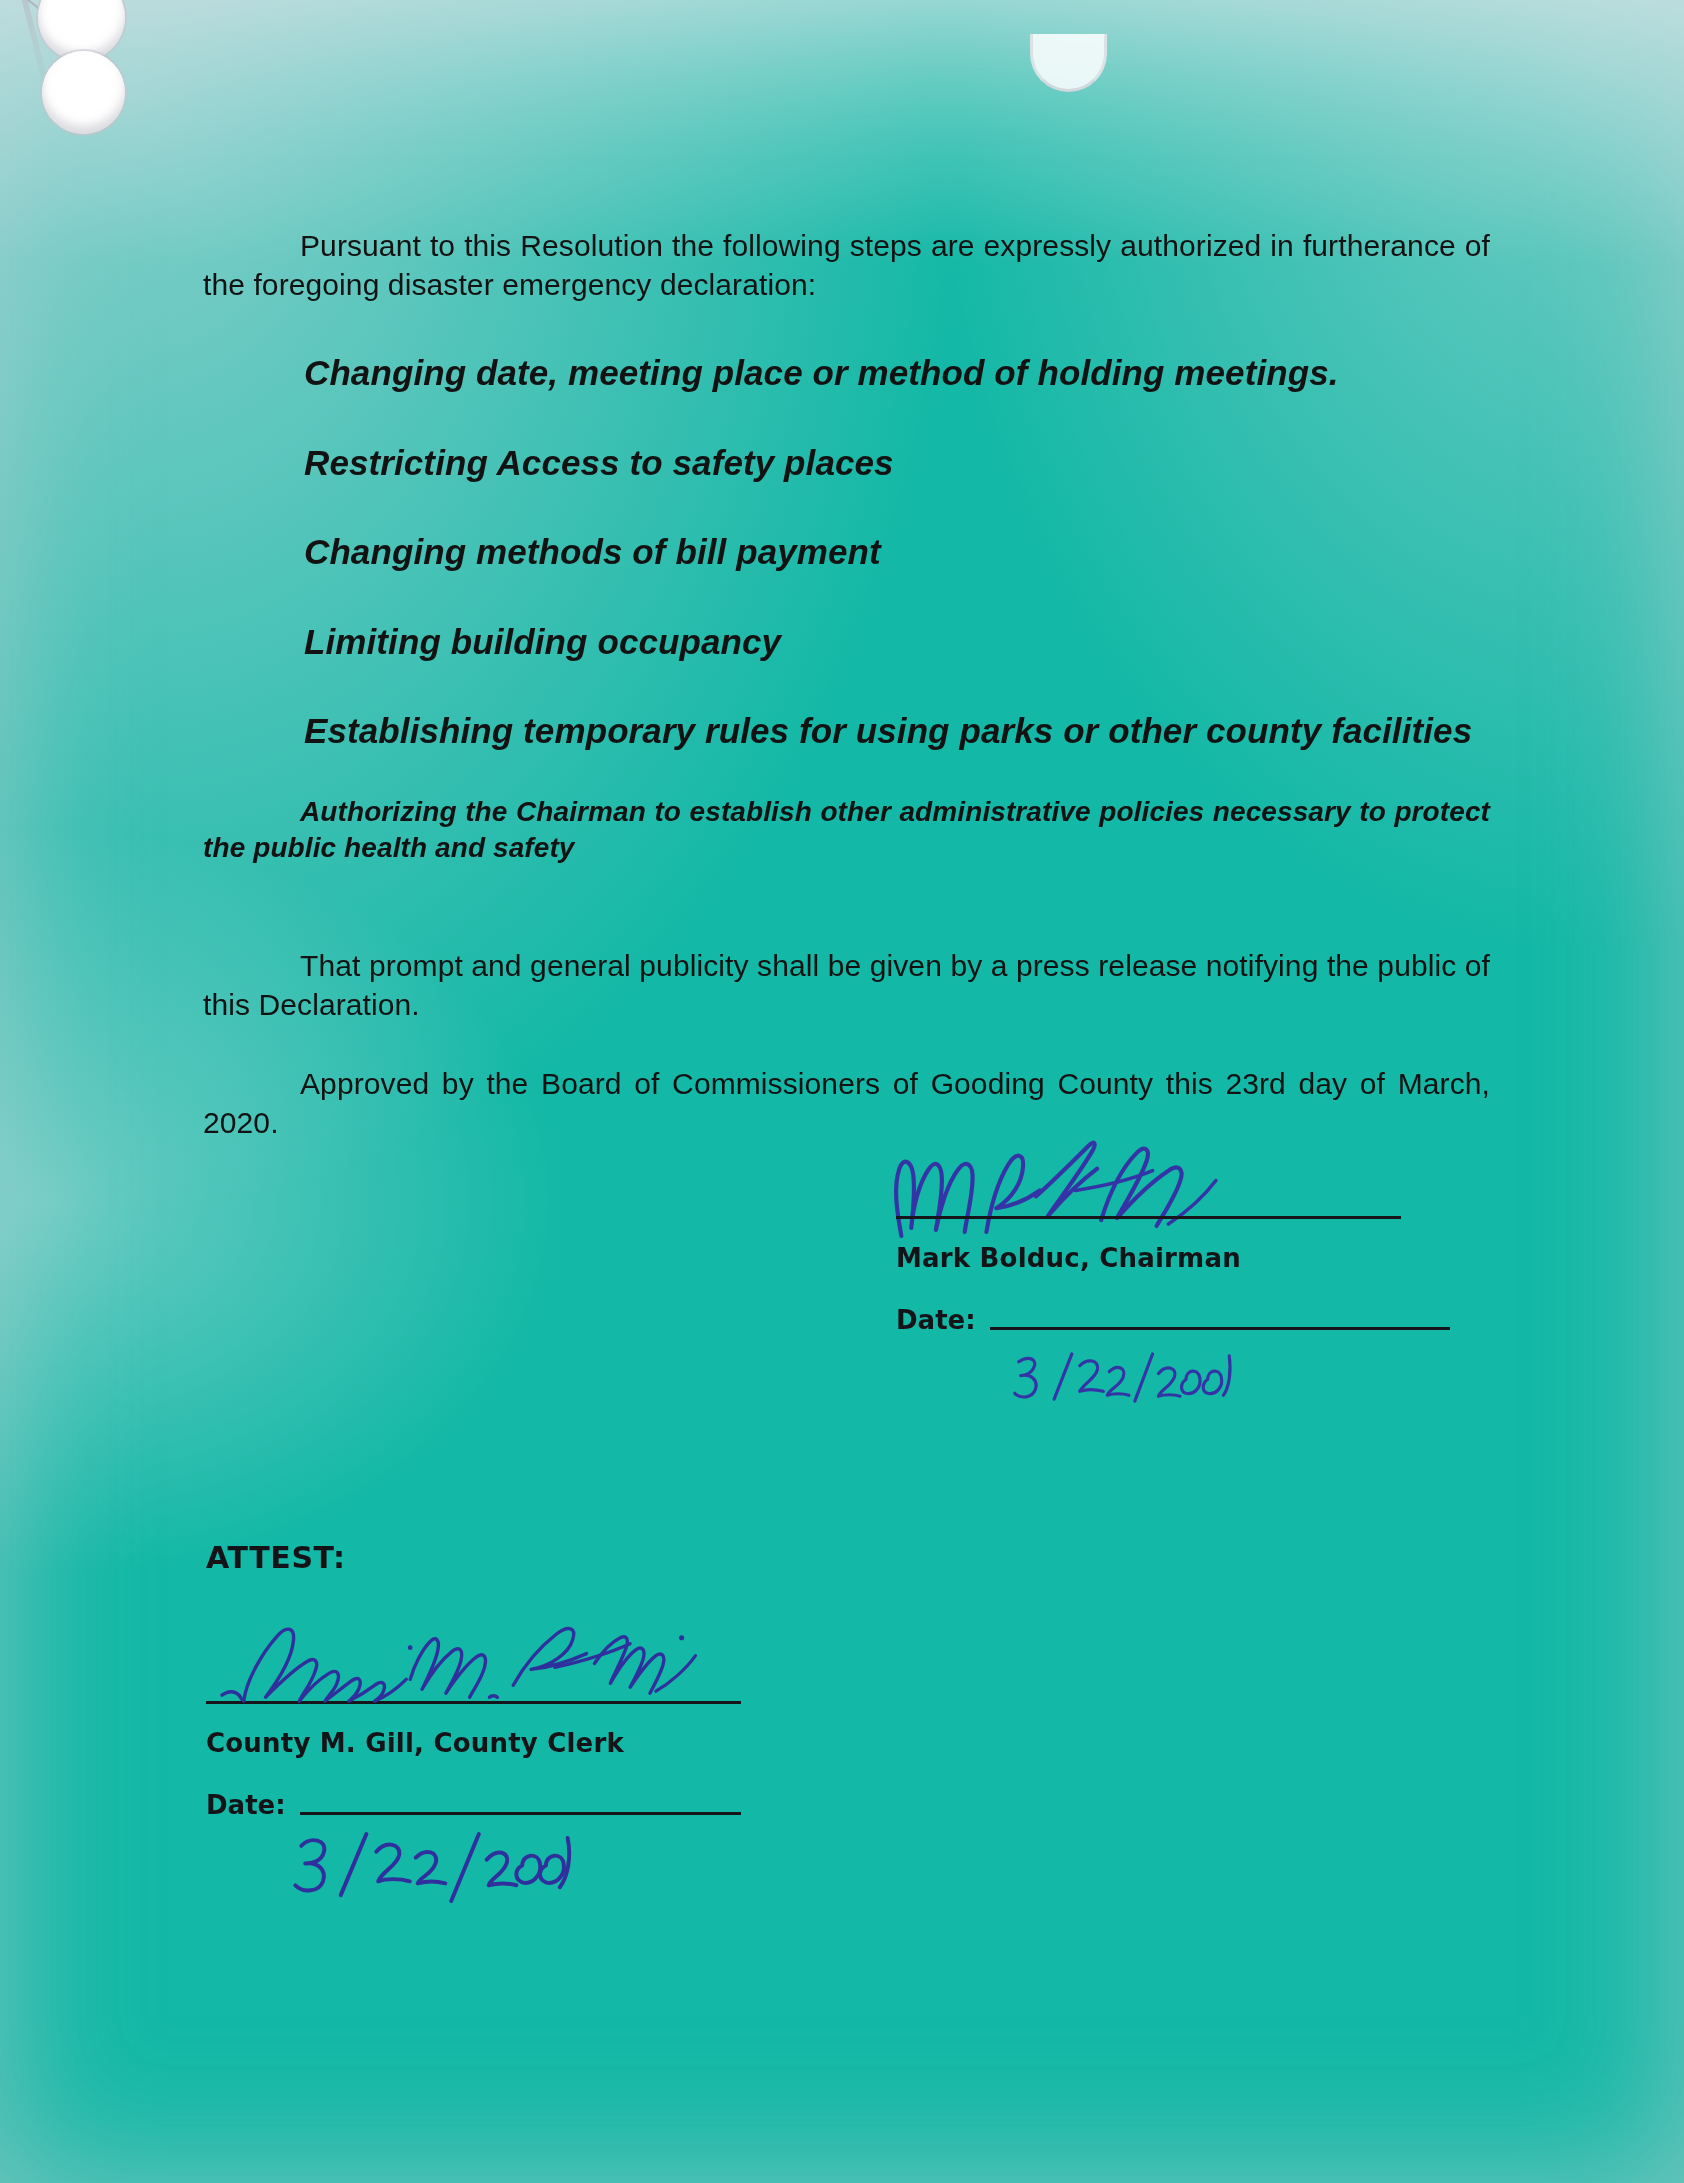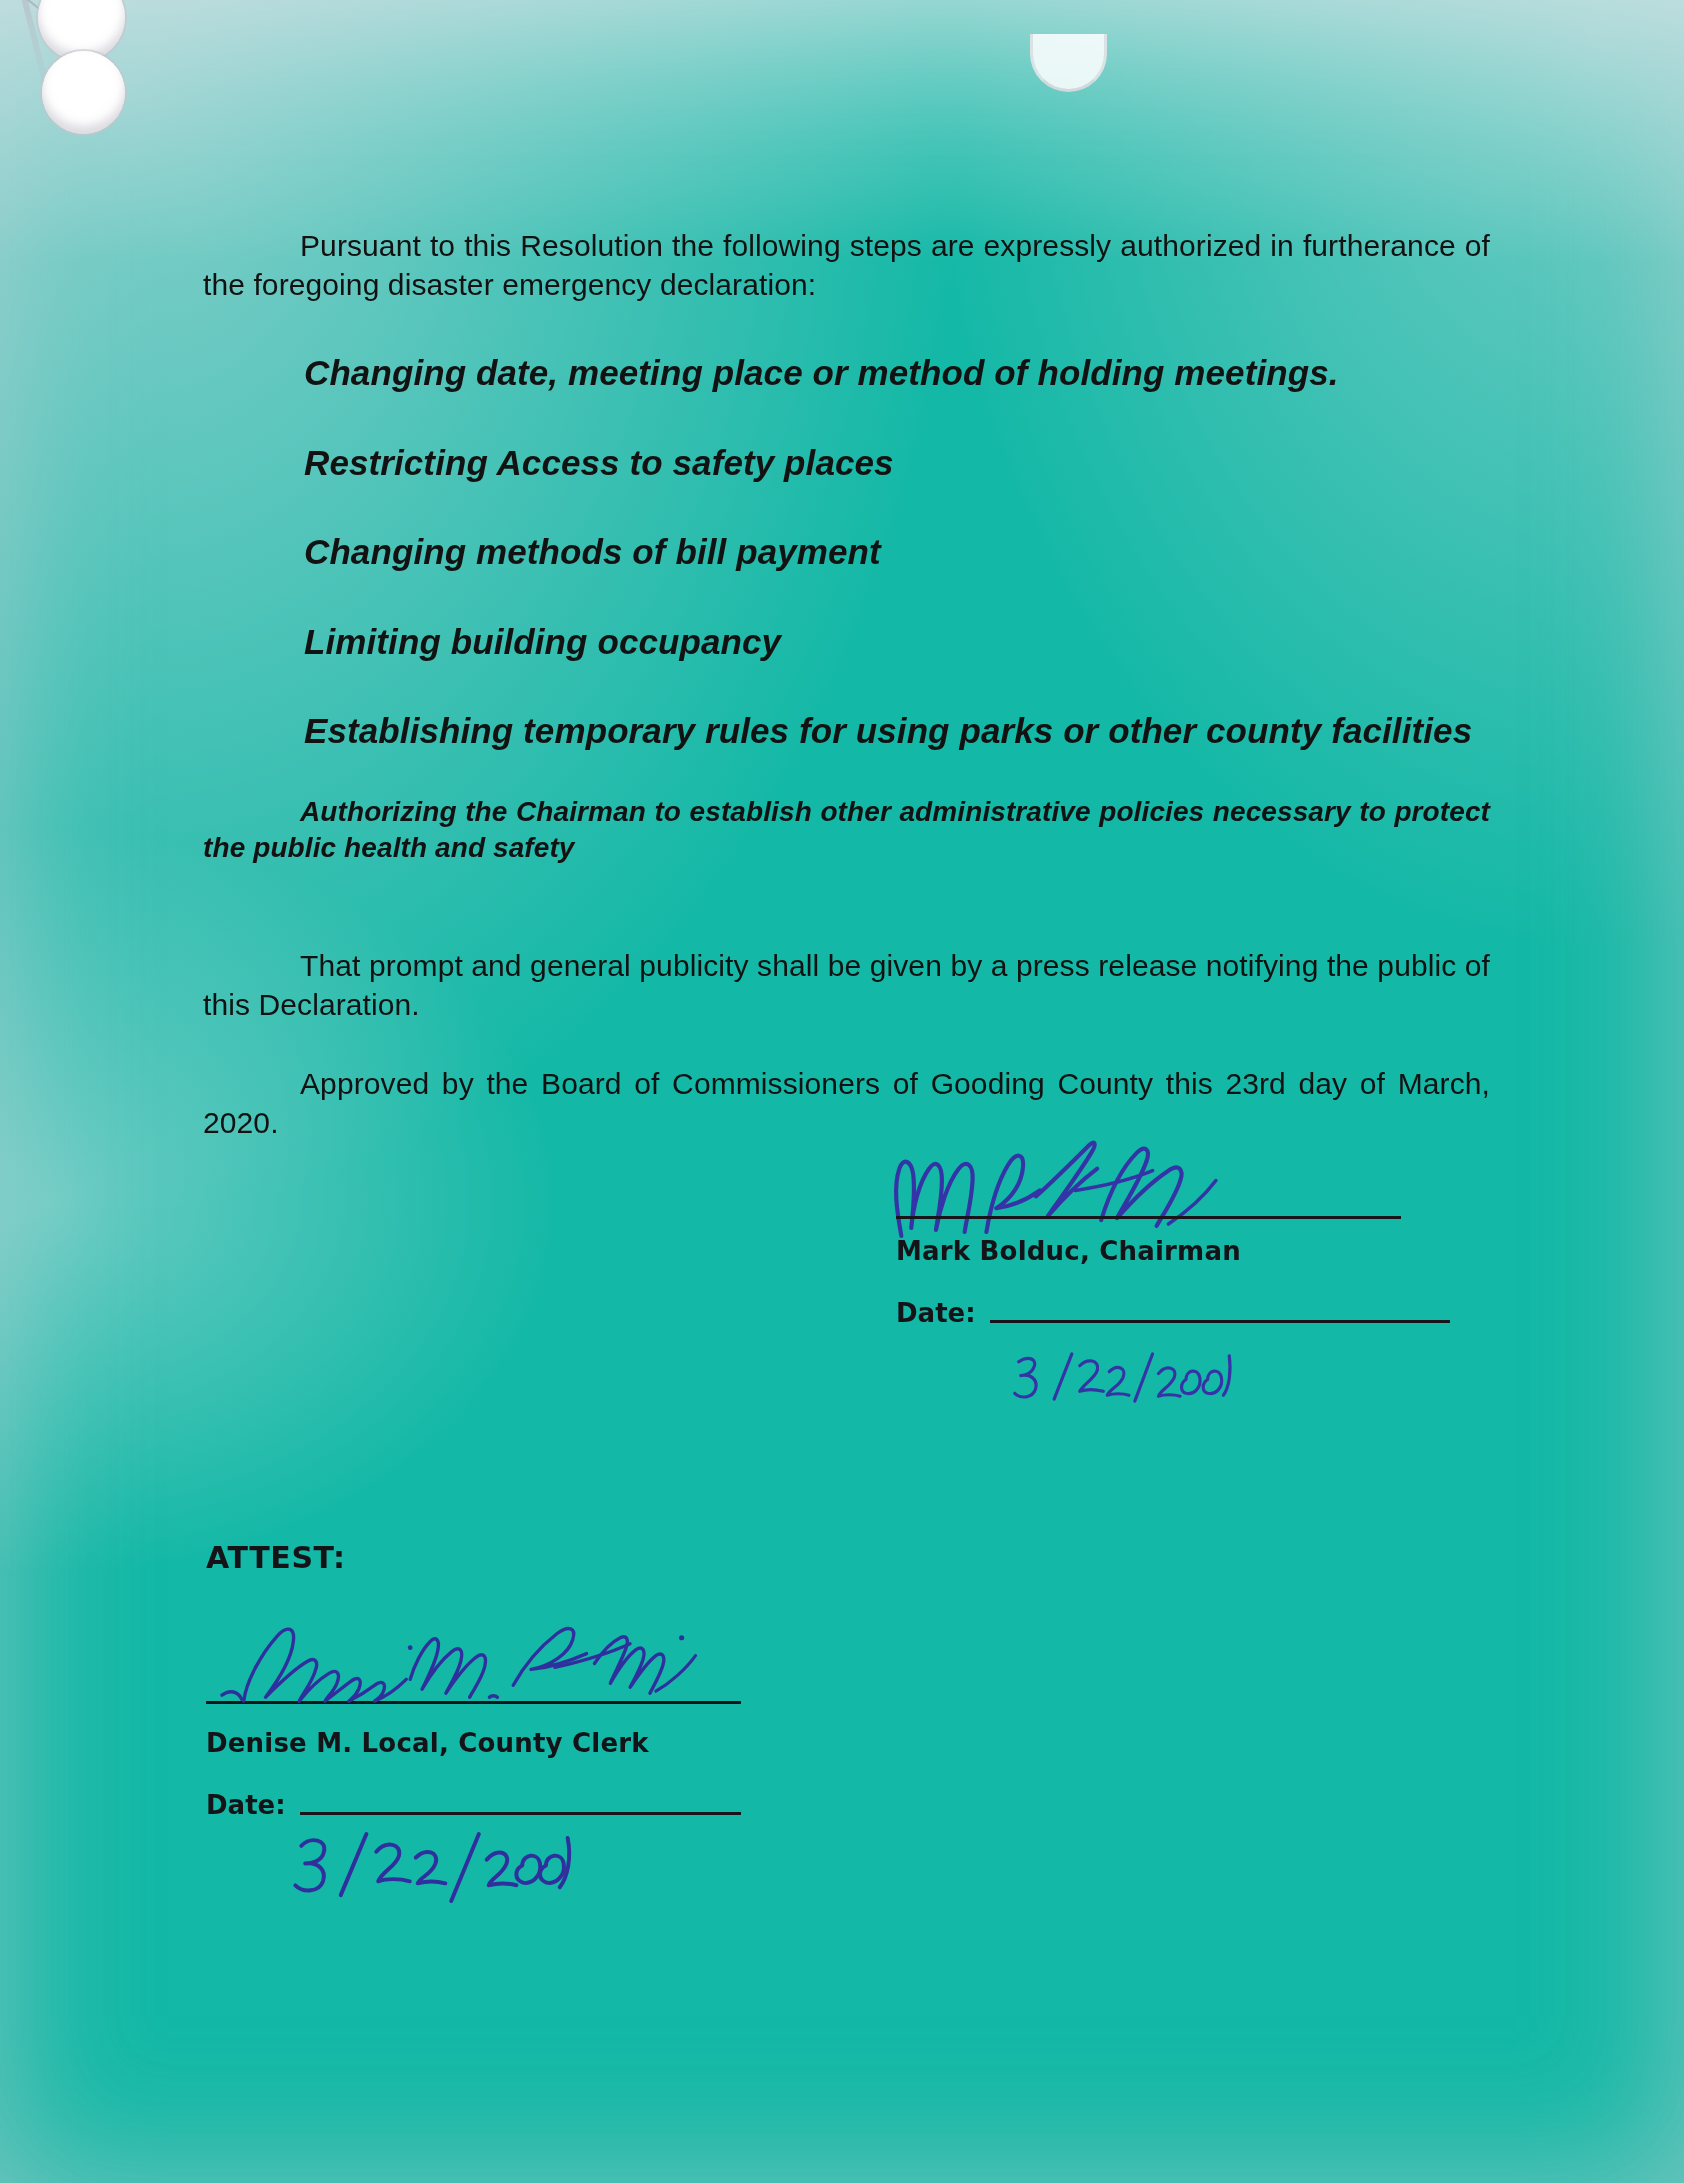--- a/index.html
+++ b/index.html
@@ -119,21 +119,21 @@
     width: 554px;
     font-family: "DejaVu Sans", sans-serif;
   }
   .sig-line {
     position: relative;
     height: 3px;
     background: #16161a;
     width: 505px;
   }
   .sig-name {
-    margin-top: 17px;
+    margin-top: 24px;
     font-size: 26px;
     font-weight: 600;
     color: #141418;
     letter-spacing: 0.2px;
   }
   .sig-date-row {
     margin-top: 32px;
     display: flex;
     align-items: flex-end;
     gap: 14px;
@@ -344,21 +344,21 @@
                    C448 72 442 82 438 90" stroke-width="3.4"></path>
           <path d="M444 88 C458 80 474 66 484 52" stroke-width="3.2"></path>
           <circle cx="470" cy="34" r="2.6" fill="#2f2f9e" stroke="none"></circle>
           <circle cx="196" cy="44" r="2.4" fill="#2f2f9e" stroke="none"></circle>
         </g>
       </svg>
     </div>
 
     <div class="clerk-line"></div>
 
-    <div class="clerk-name">Denise M. Local, County Clerk</div>
+    <div class="clerk-name">County M. Gill, County Clerk</div>
 
     <div class="clerk-date-row">
       <span class="clerk-date-label">Date:</span>
       <span class="clerk-date-rule"></span>
     </div>
 
     <div class="ink" style="left:87px; top:131px;">
       <svg width="277" height="73" viewBox="0 0 280 74">
         <g fill="none" stroke="#2f2f9e" stroke-linecap="round" stroke-linejoin="round" stroke-width="4">
           <path d="M8 14 C18 4 34 8 31 20 C29 30 18 32 12 32 C24 30 34 38 30 50 C26 61 10 62 2 54"></path>

